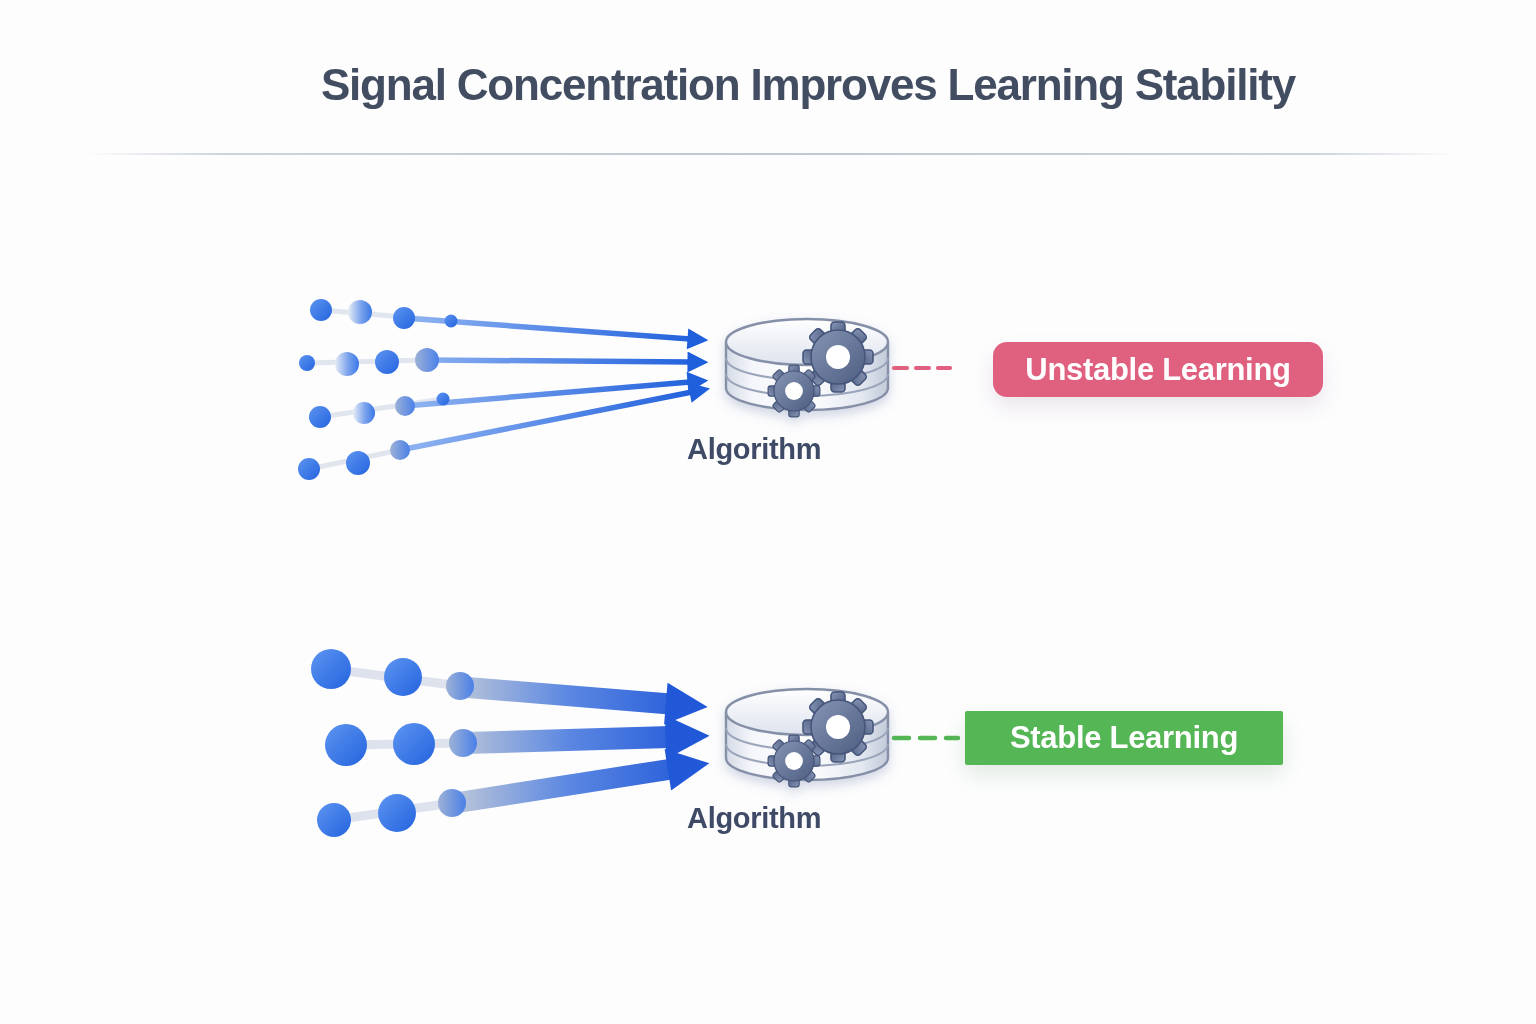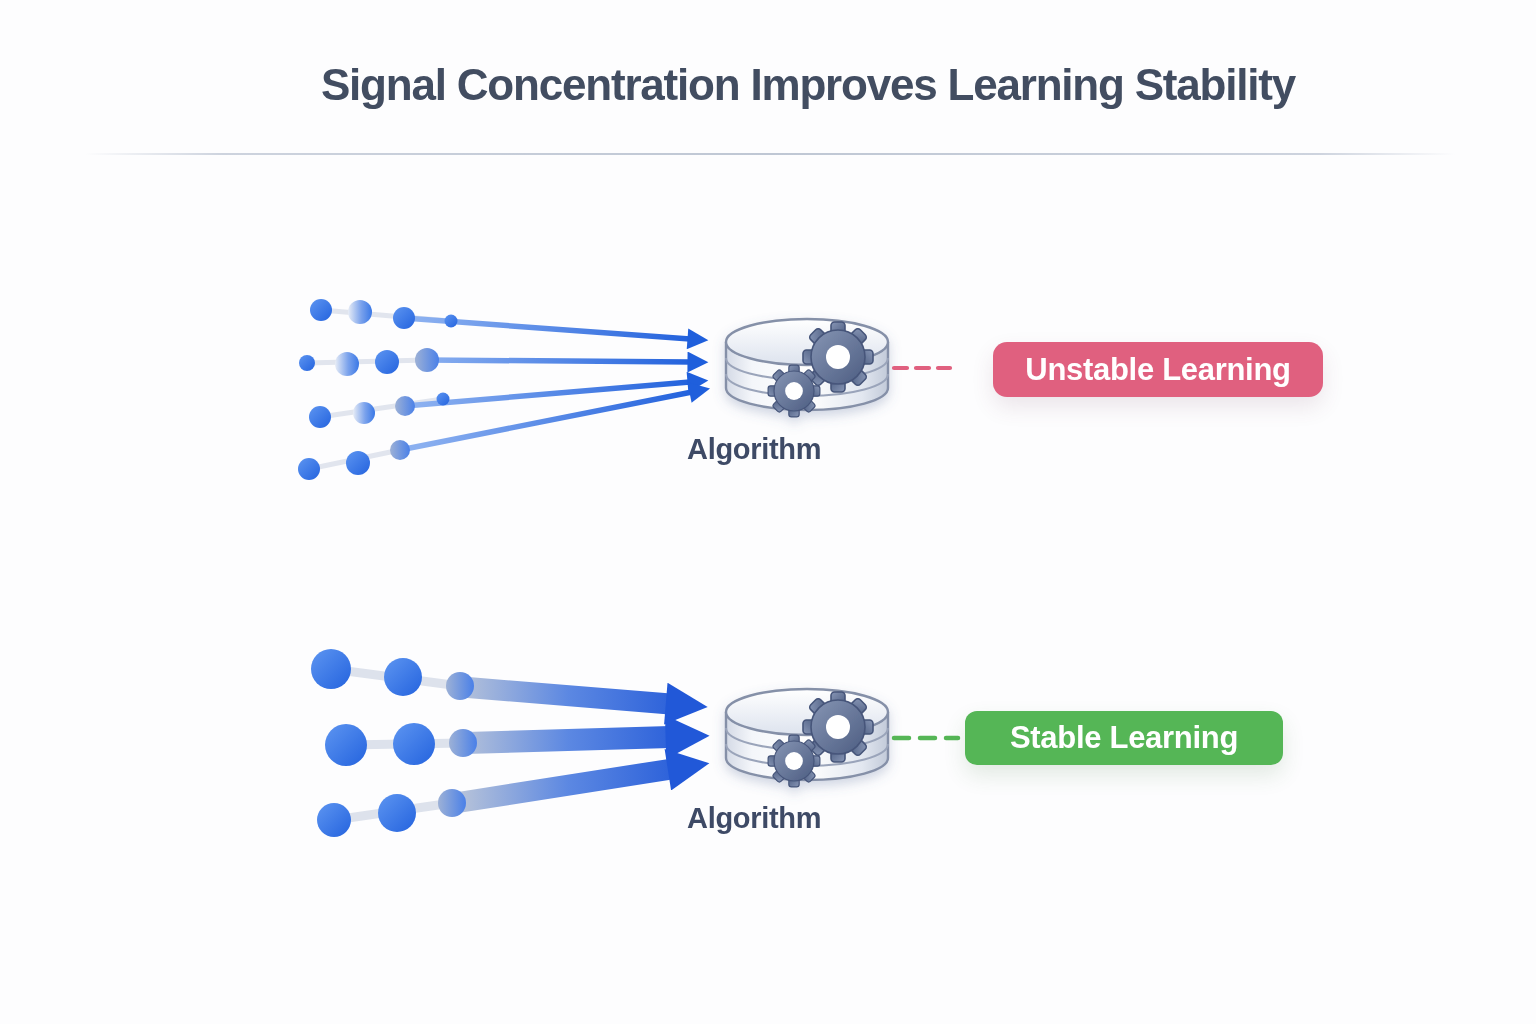--- a/index.html
+++ b/index.html
@@ -24,21 +24,21 @@
   .cylBody{fill:url(#gCyl);stroke:#8590a8;stroke-width:2.4;}
   .cylTop{fill:url(#gCylTop);stroke:#8590a8;stroke-width:2.4;}
   .cylSeam{fill:none;stroke:#9aa4ba;stroke-width:2;}
   .gearBody{fill:url(#gGear);stroke:#46557a;stroke-width:1.6;}
   .gearHole{fill:#ffffff;}
   .algo-label{position:absolute;width:240px;text-align:left;font-size:29px;
     font-weight:700;color:var(--label);letter-spacing:-0.3px;}
   .badge{position:absolute;display:flex;align-items:center;justify-content:center;
     color:#fff;font-weight:700;font-size:31px;letter-spacing:-0.3px;border-radius:14px;
     box-shadow:0 10px 22px rgba(110,60,90,0.12);}
-  .badge.green{box-shadow:0 10px 22px rgba(60,110,60,0.14);border-radius:12px;}
+  .badge.green{box-shadow:0 10px 22px rgba(60,110,60,0.14);border-radius:2px;}
 </style>
 </head>
 <body>
 
 <div class="canvas">
 
   <h1 class="title">Signal Concentration Improves Learning Stability</h1>
   <div class="divider"></div>
 
   <svg class="diagram-svg" viewBox="0 0 1536 1024">

